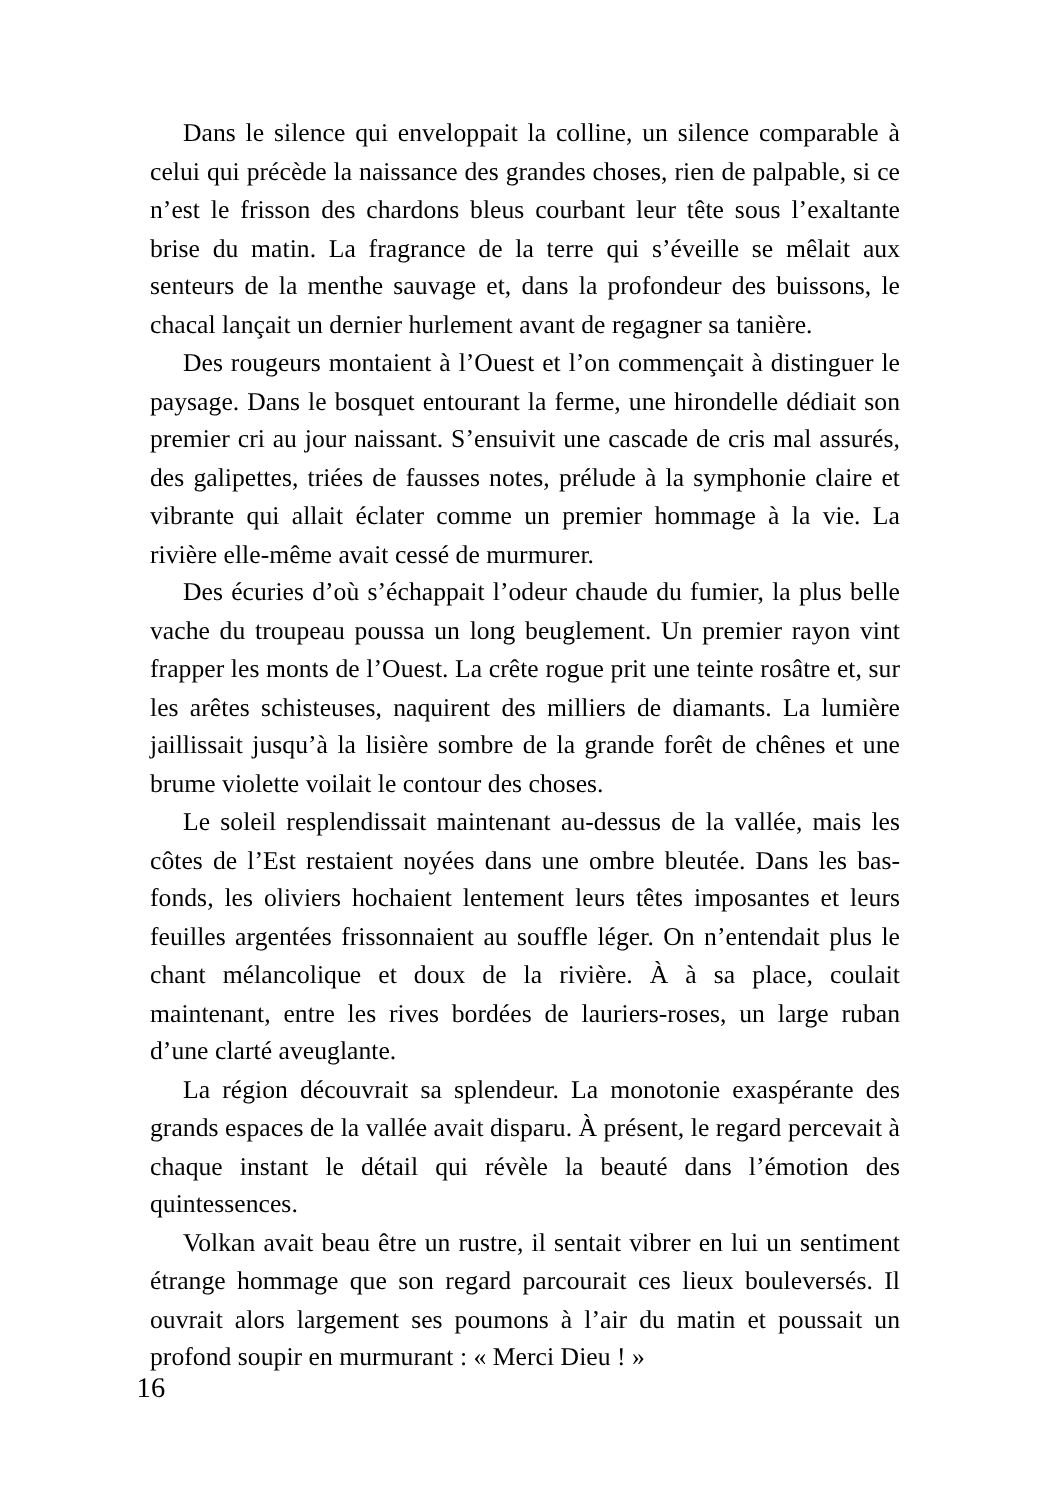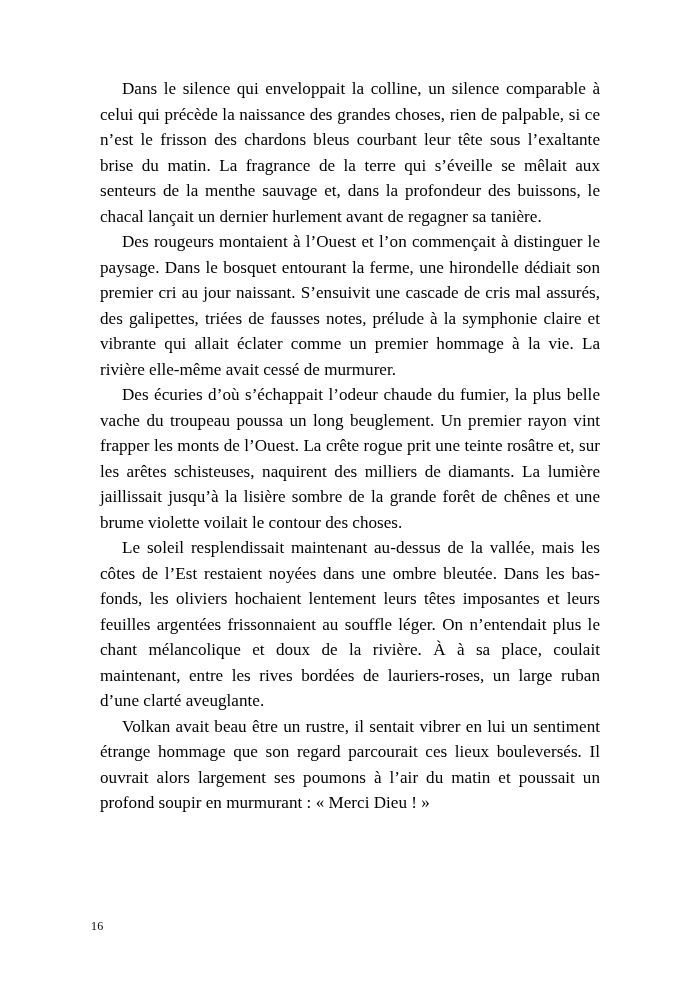--- a/index.html
+++ b/index.html
@@ -42,33 +42,34 @@
     letter-spacing: 0.02px;
   }
   
   .para:last-child {
     margin-bottom: 0;
   }
   .folio {
     position: absolute;
     left: 91px;
     top: 915px;
-    font-size: 12px;
+    font-size: 19px;
     line-height: 22px;
     letter-spacing: 0.2px;
   }
 </style>
 </head>
 <body>
 
 <div class="page">
 
   <div class="text-block">
     <p class="para">Dans le silence qui enveloppait la colline, un silence comparable à celui qui précède la naissance des grandes choses, rien de palpable, si ce n’est le frisson des chardons bleus courbant leur tête sous l’exaltante brise du matin. La fragrance de la terre qui s’éveille se mêlait aux senteurs de la menthe sauvage et, dans la profondeur des buissons, le chacal lançait un dernier hurlement avant de regagner sa tanière.</p>
     <p class="para">Des rougeurs montaient à l’Ouest et l’on commençait à distinguer le paysage. Dans le bosquet entourant la ferme, une hirondelle dédiait son premier cri au jour naissant. S’ensuivit une cascade de cris mal assurés, des galipettes, triées de fausses notes, prélude à la symphonie claire et vibrante qui allait éclater comme un premier hommage à la vie. La rivière elle-même avait cessé de murmurer.</p>
     <p class="para">Des écuries d’où s’échappait l’odeur chaude du fumier, la plus belle vache du troupeau poussa un long beuglement. Un premier rayon vint frapper les monts de l’Ouest. La crête rogue prit une teinte rosâtre et, sur les arêtes schisteuses, naquirent des milliers de diamants. La lumière jaillissait jusqu’à la lisière sombre de la grande forêt de chênes et une brume violette voilait le contour des choses.</p>
     <p class="para">Le soleil resplendissait maintenant au-dessus de la vallée, mais les côtes de l’Est restaient noyées dans une ombre bleutée. Dans les bas-fonds, les oliviers hochaient lentement leurs têtes imposantes et leurs feuilles argentées frissonnaient au souffle léger. On n’entendait plus le chant mélancolique et doux de la rivière. À à sa place, coulait maintenant, entre les rives bordées de lauriers-roses, un large ruban d’une clarté aveuglante.</p>
+    <p class="para">La région découvrait sa splendeur. La monotonie exaspérante des grands espaces de la vallée avait disparu. À présent, le regard percevait à chaque instant le détail qui révèle la beauté dans l’émotion des quintessences.</p>
     <p class="para">Volkan avait beau être un rustre, il sentait vibrer en lui un sentiment étrange hommage que son regard parcourait ces lieux bouleversés. Il ouvrait alors largement ses poumons à l’air du matin et poussait un profond soupir en murmurant : « Merci Dieu ! »</p>
   </div>
 
   <div class="folio">16</div>
 
 </div>
 
 </body></html>

